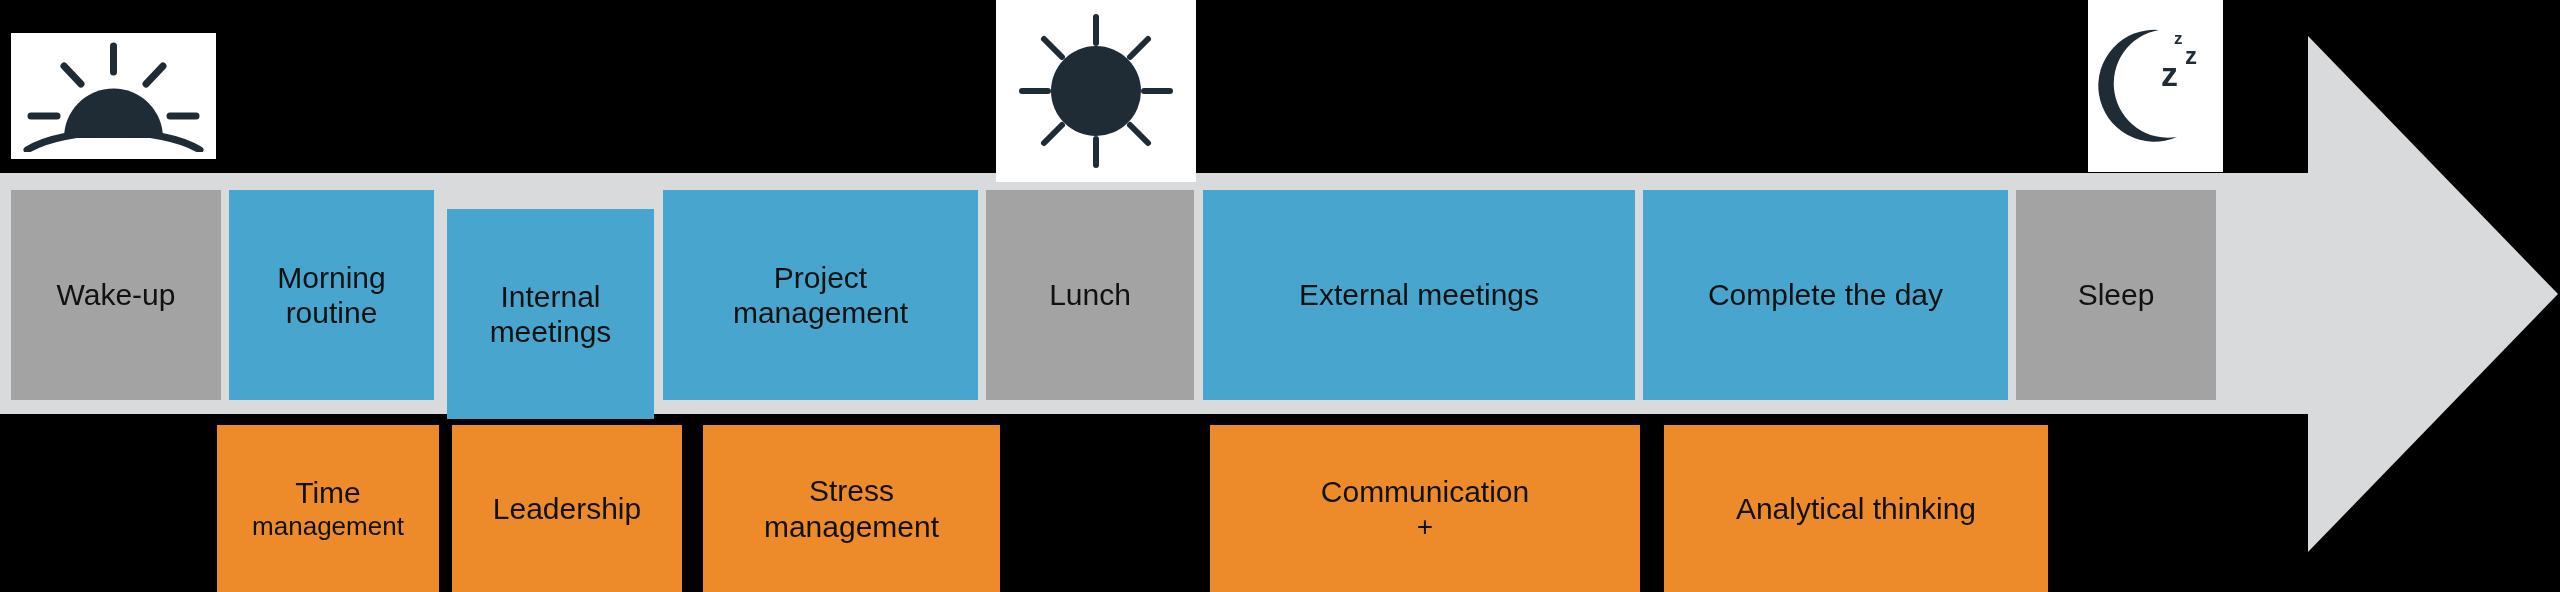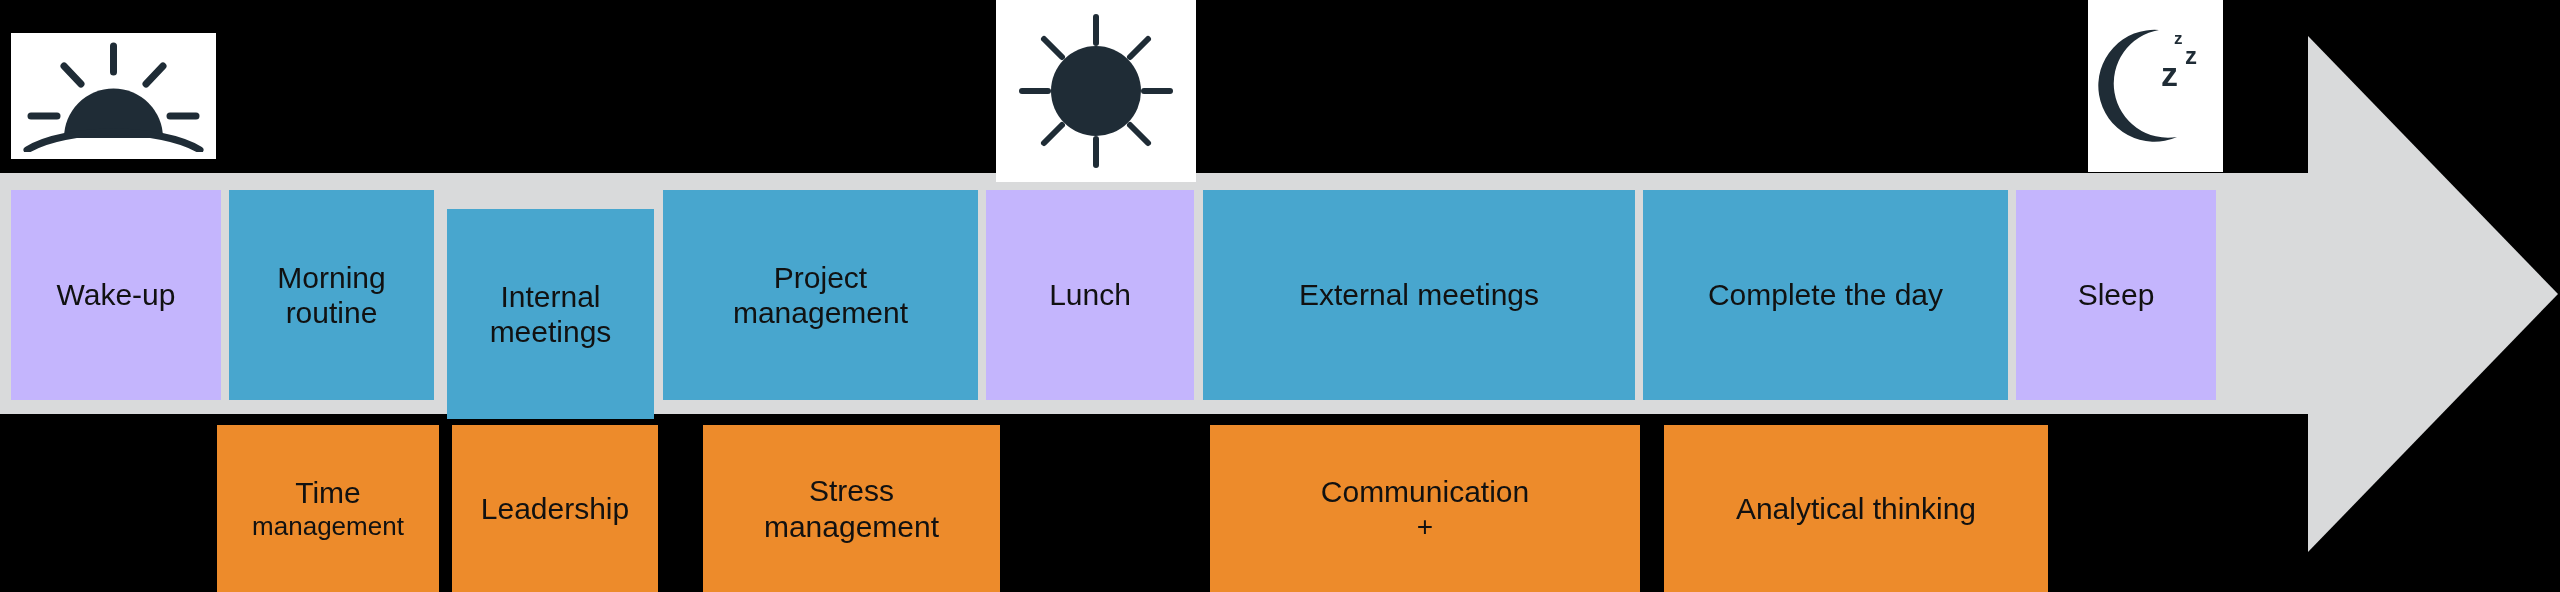--- a/index.html
+++ b/index.html
@@ -63,21 +63,21 @@
     display: flex;
     align-items: center;
     justify-content: center;
     text-align: center;
     color: #111111;
     font-size: 30px;
     line-height: 1.18;
     padding: 0 6px;
     box-sizing: border-box;
   }
-  .tl-block.green { background: #c4b5fd; }
+  .tl-block.green { background: #a3a3a3; }
   .tl-block.blue  { background: #48a6ce; }
 
   
   .skill-box {
     position: absolute;
     top: 425px;
     height: 167px;
     background: #ed8b2b;
     display: flex;
     flex-direction: column;
@@ -165,21 +165,21 @@
       <div class="tl-block green" style="left: 2016px; width: 200px;">
         <span>Sleep</span>
       </div>
     </div>
 
   <div id="skills">
       <div class="skill-box" style="left: 217px; width: 222px;">
         <div class="">Time</div>
         <div class="line-small">management</div>
       </div>
-      <div class="skill-box" style="left: 452px; width: 206px; text-align: center;">
+      <div class="skill-box" style="left: 452px; width: 230px; text-align: center;">
         <div class="">Leadership</div>
       </div>
       <div class="skill-box" style="left: 671px; width: 297px; margin-left: 32px;">
         <div class="">Stress</div>
         <div class="">management</div>
       </div>
       <div class="skill-box" style="left: 1210px; width: 430px;">
         <div class="">Communication</div>
         <div class="line-plus">+</div>
       </div>

